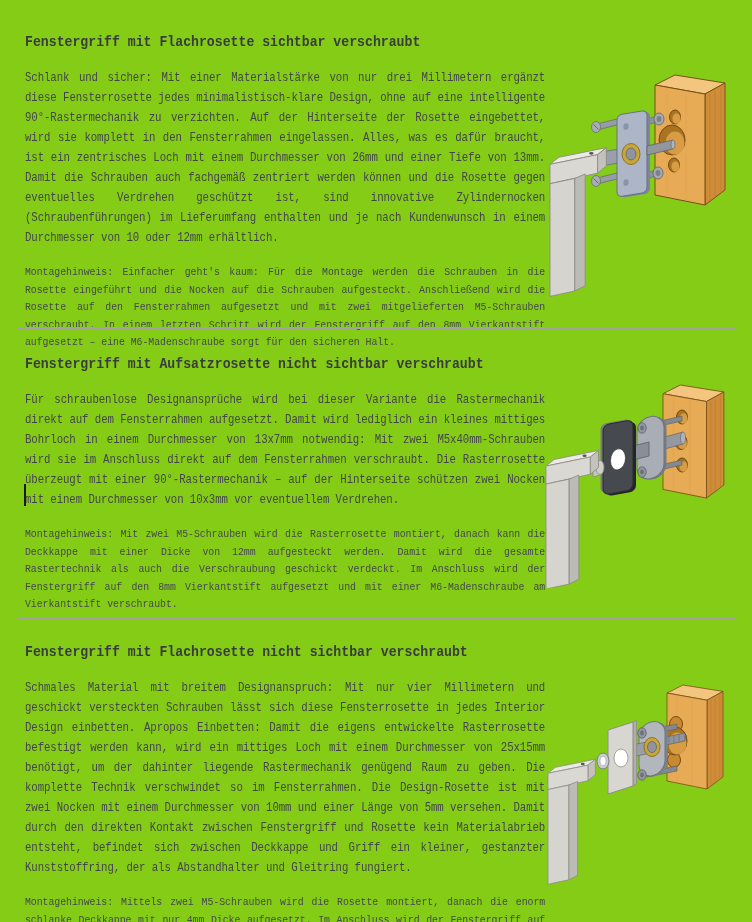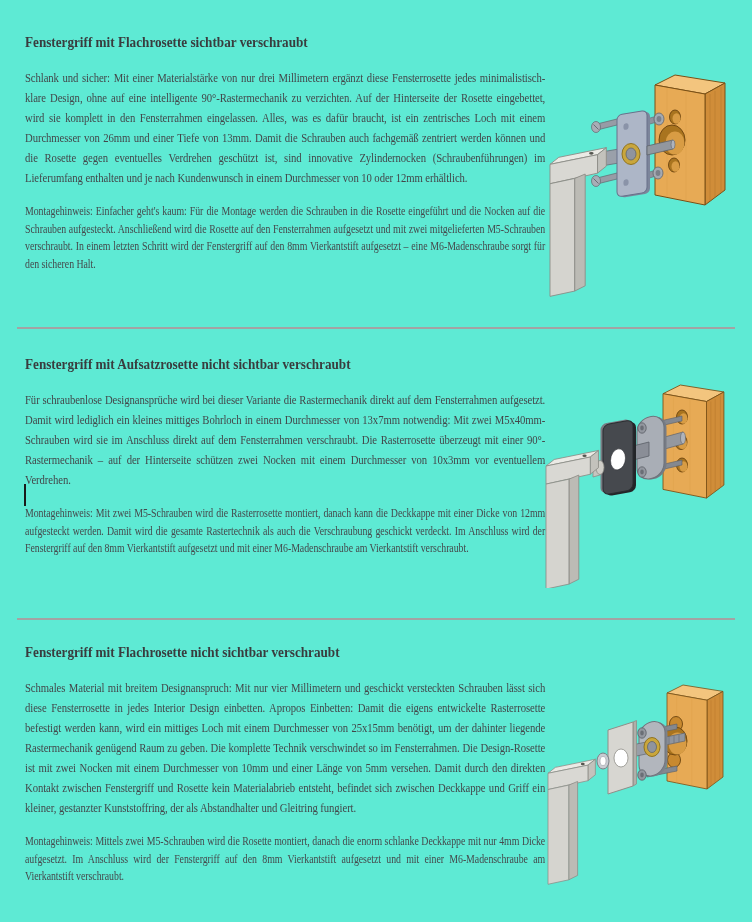--- a/index.html
+++ b/index.html
@@ -1,18 +1,18 @@
 <!DOCTYPE html>
 <html><head>
 <meta charset="utf-8">
 <style>
   html,body{margin:0;padding:0;background:#ffffff;}
   .page{
-    position:relative;width:752px;height:922px;background:#5eead4;overflow:hidden;
-    font-family:Liberation Serif, serif;
+    position:relative;width:752px;height:922px;background:#84cc16;overflow:hidden;
+    font-family:Liberation Mono, monospace;
   }
   .textcol{
     position:absolute;left:25px;width:612px;
     transform:scaleX(0.85);transform-origin:0 0;
   }
   .sec-heading{
     margin:0;font-size:15.5px;font-weight:bold;color:#393c3e;letter-spacing:0;
   }
   .sec-body{
     margin:17px 0 0 0;font-size:12.6px;line-height:20px;letter-spacing:-0.1px;

